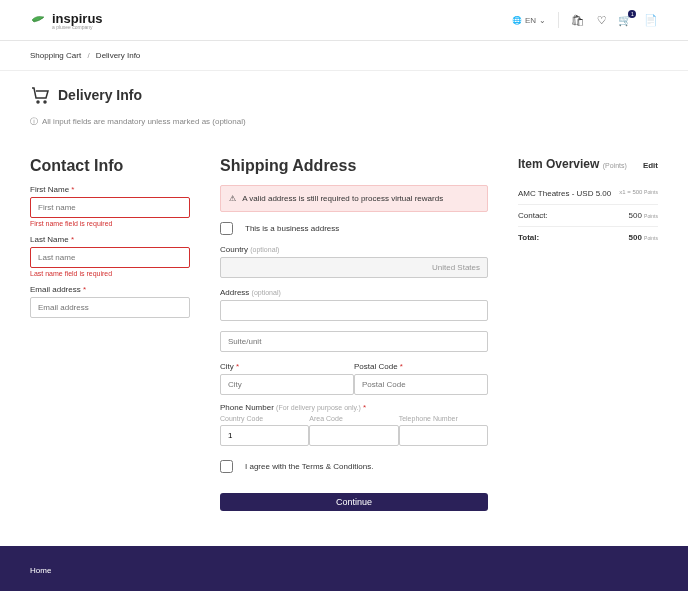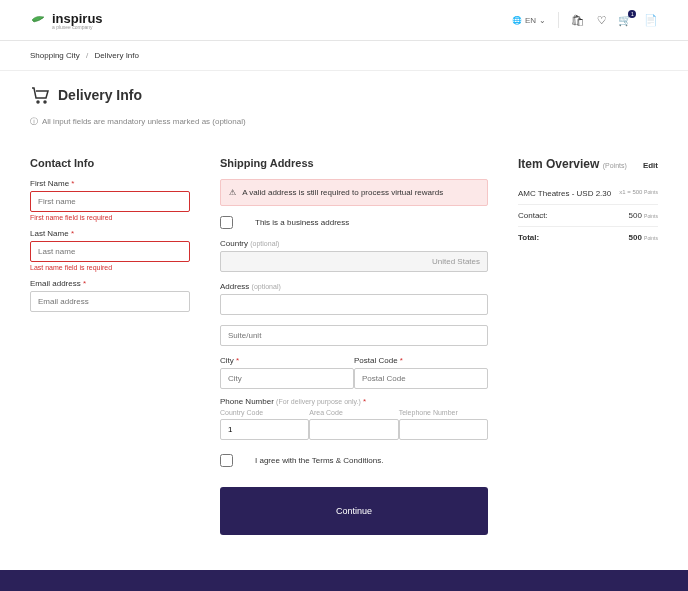--- a/index.html
+++ b/index.html
@@ -15,33 +15,33 @@
 .cart-badge{position:absolute;top:-4px;right:-4px;background:#1a1a5e;color:#fff;border-radius:50%;width:8px;height:8px;font-size:5px;display:flex;align-items:center;justify-content:center}
 .breadcrumb{padding:10px 30px;font-size:8px;color:#666;border-bottom:1px solid #eee}
 .breadcrumb span{color:#333}
 .main{padding:15px 30px;display:flex;gap:30px}
 .left-col{flex:0 0 160px}
 .mid-col{flex:1}
 .right-col{flex:0 0 140px}
 .page-title{display:flex;align-items:center;gap:8px;margin-bottom:12px}
 .page-title h1{font-size:14px;font-weight:600}
 .info-text{font-size:8px;color:#888;margin-bottom:15px;display:flex;align-items:center;gap:4px}
-.section-title{font-size:11px;font-weight:600;margin-bottom:10px}
+.section-title{font-size:16px;font-weight:600;margin-bottom:10px}
 .label{font-size:8px;color:#333;margin-bottom:3px;display:block}
 .req{color:#d32f2f}
 .opt{color:#aaa;font-size:7px}
 .input{width:100%;padding:5px 7px;border:1px solid #ccc;border-radius:2px;font-size:8px;margin-bottom:2px}
 .input.error{border-color:#d32f2f}
 .err-msg{color:#d32f2f;font-size:7px;margin-bottom:8px}
 .field{margin-bottom:8px}
 .alert{background:#fce8e8;border:1px solid #f5c6c6;padding:8px;font-size:8px;color:#333;margin-bottom:10px;display:flex;align-items:center;gap:6px;border-radius:2px}
-.checkbox-row{display:flex;align-items:center;gap:22px;font-size:8px;margin-bottom:10px}
+.checkbox-row{display:flex;align-items:center;gap:12px;font-size:8px;margin-bottom:10px}
 .row3{display:flex;gap:0}
 .row3>div{flex:1}
-.btn-continue{width:100%;background:#2b2159;color:#fff;border:none;padding:19px;font-size:9px;border-radius:3px;cursor:pointer;margin-top:10px}
+.btn-continue{width:100%;background:#2b2159;color:#fff;border:none;padding:4px;font-size:9px;border-radius:3px;cursor:pointer;margin-top:10px}
 .overview-title{font-size:12px;font-weight:600;display:flex;align-items:baseline;justify-content:space-between;margin-bottom:12px}
 .overview-title .pts{font-size:7px;color:#999;font-weight:400}
 .overview-title .edit{font-size:8px;color:#333;font-weight:700}
 .overview-row{display:flex;justify-content:space-between;font-size:8px;padding:6px 0;border-bottom:1px solid #eee}
 .overview-row:last-child{border:none}
 .overview-row .qty{font-size:6px;color:#999}
 .overview-row.total{font-weight:600}
 .footer{background:#2b2159;color:#fff;padding:20px 30px;margin-top:20px}
 .footer-top{display:flex;justify-content:flex-start;margin-bottom:20px}
 .footer-links{display:flex;flex-direction:column;gap:6px;font-size:8px}
@@ -69,21 +69,21 @@
     </div>
     <div class="divider"></div>
     <span class="icon-btn">🛍</span>
     <span class="icon-btn">♡</span>
     <span class="icon-btn">🛒<span class="cart-badge">1</span></span>
     <span class="icon-btn">📄</span>
   </div>
 </div>
 
 <div class="breadcrumb">
-  <span>Shopping City</span>
+  <span>Shopping Cart</span>
   <span style="margin:0 4px;color:#999">/</span>
   <span>Delivery Info</span>
 </div>
 
 <div style="padding:15px 30px 0">
   <div class="page-title">
     <svg width="20" height="18" viewBox="0 0 20 18">
         <path d="M2 2h2l2 10h10l2-7H6 M8 15a1 1 0 100 2 1 1 0 000-2 M15 15a1 1 0 100 2 1 1 0 000-2" fill="none" stroke="#333" stroke-width="1.5"></path>
       </svg>
     <h1>Delivery Info</h1>
@@ -167,21 +167,21 @@
     </div>
     <button class="btn-continue">Continue</button>
   </div>
 
   <div class="right-col">
     <div class="overview-title">
       <span><span>Item Overview</span> <span class="pts">(Points)</span></span>
       <span class="edit">Edit</span>
     </div>
     <div class="overview-row">
-      <span>AMC Theatres - USD 2.30</span>
+      <span>AMC Theatres - USD 5.00</span>
       <span class="qty"><span>x1 = 500</span> <span style="font-size:5px">Points</span></span>
     </div>
     <div class="overview-row">
       <span>Contact:</span>
       <span><span>500</span> <span class="qty" style="font-size:5px">Points</span></span>
     </div>
     <div class="overview-row total">
       <span>Total:</span>
       <span><span>500</span> <span class="qty" style="font-size:5px;font-weight:400">Points</span></span>
     </div>

